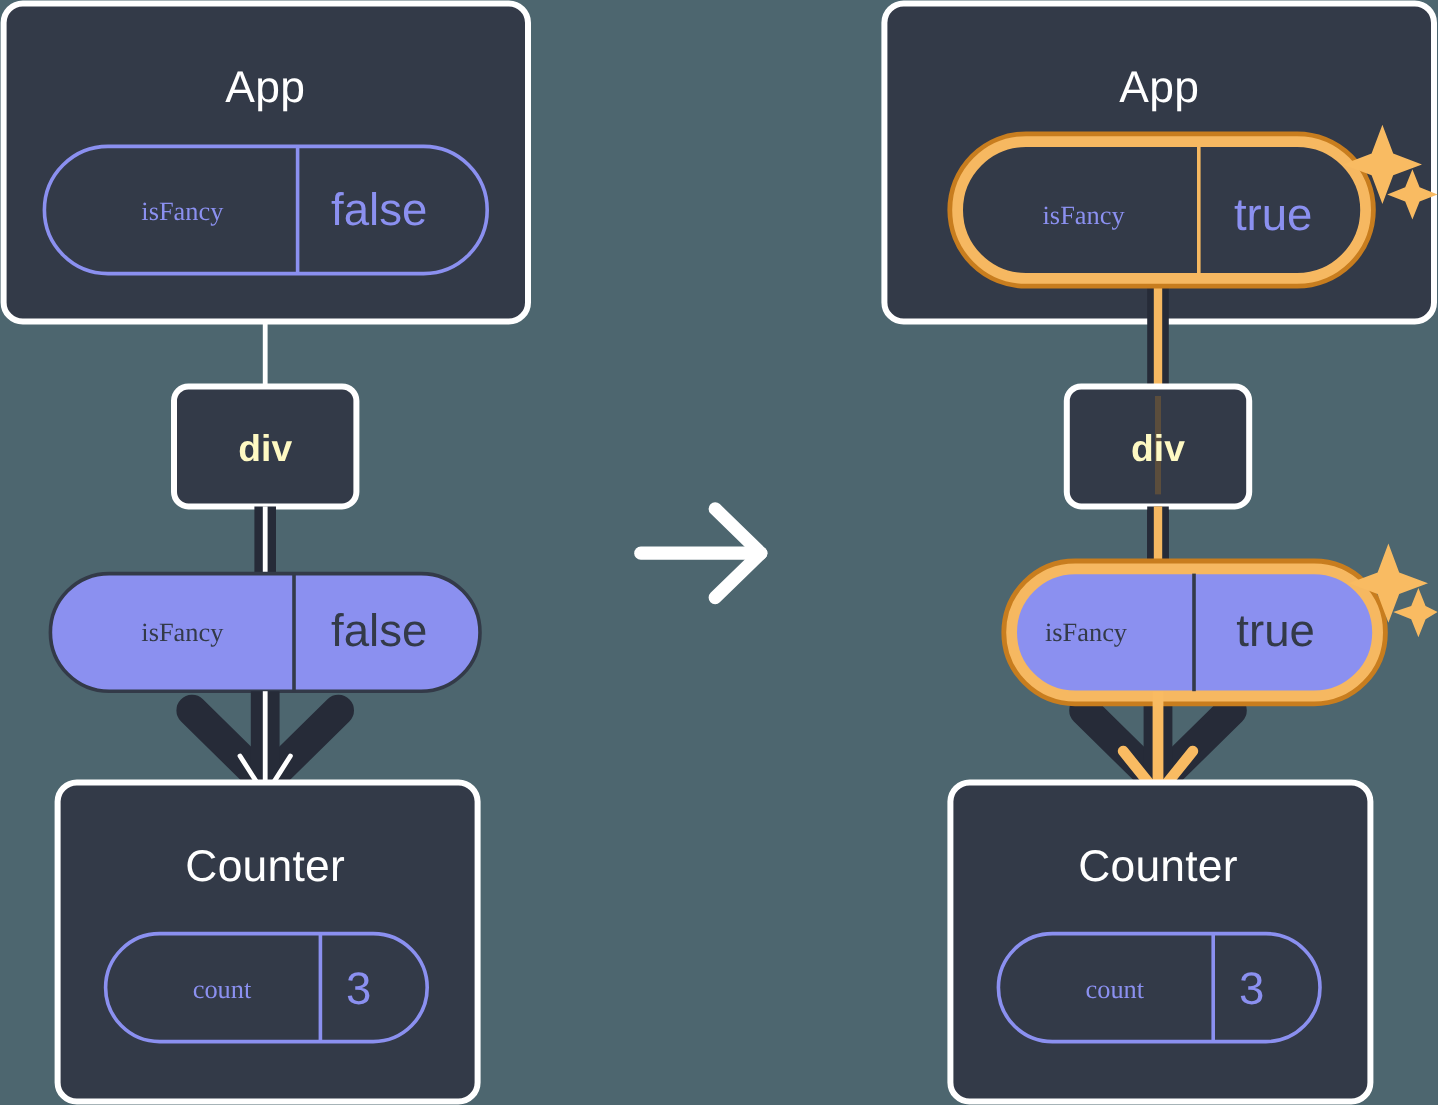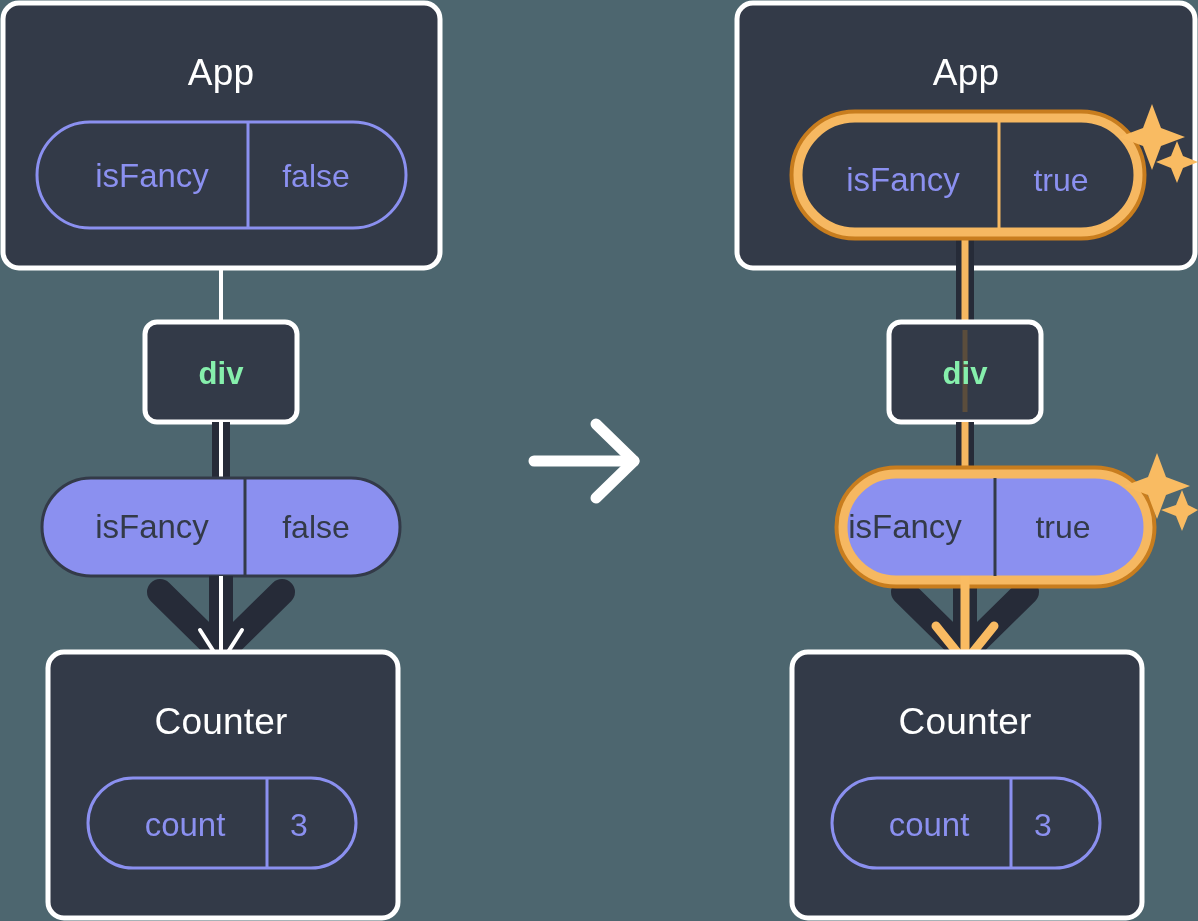--- a/index.html
+++ b/index.html
@@ -14,32 +14,32 @@
   
   .layer{position:absolute;left:0;top:0;width:1198px;height:921px;}
 
   
   .lbl{position:absolute;white-space:nowrap;}
   .title{
     color:#ffffff;font-size:37px;letter-spacing:.2px;
     transform:translate(-50%,-50%);
   }
   .pill-key{
-    font-size:33px;transform:translate(-50%,-50%);
+    font-size:22px;transform:translate(-50%,-50%);font-family:Liberation Serif, serif;
   }
   .pill-val{
-    font-size:32px;transform:translate(-50%,-50%);
+    font-size:38px;transform:translate(-50%,-50%);
   }
   .k-outline{color:#8b90f0;}
   .v-outline{color:#8b90f0;}
   .k-solid{color:#333a48;}
   .v-solid{color:#333a48;}
   .bold{font-weight:normal;}
   .divlbl{
-    color:#86efac;font-size:31px;font-weight:bold;
+    color:#fef9c3;font-size:31px;font-weight:bold;
     transform:translate(-50%,-50%);
   }
 </style>
 </head>
 <body>
 
 <div class="stage">
 
   <svg class="layer" viewBox="0 0 1198 921">
 

